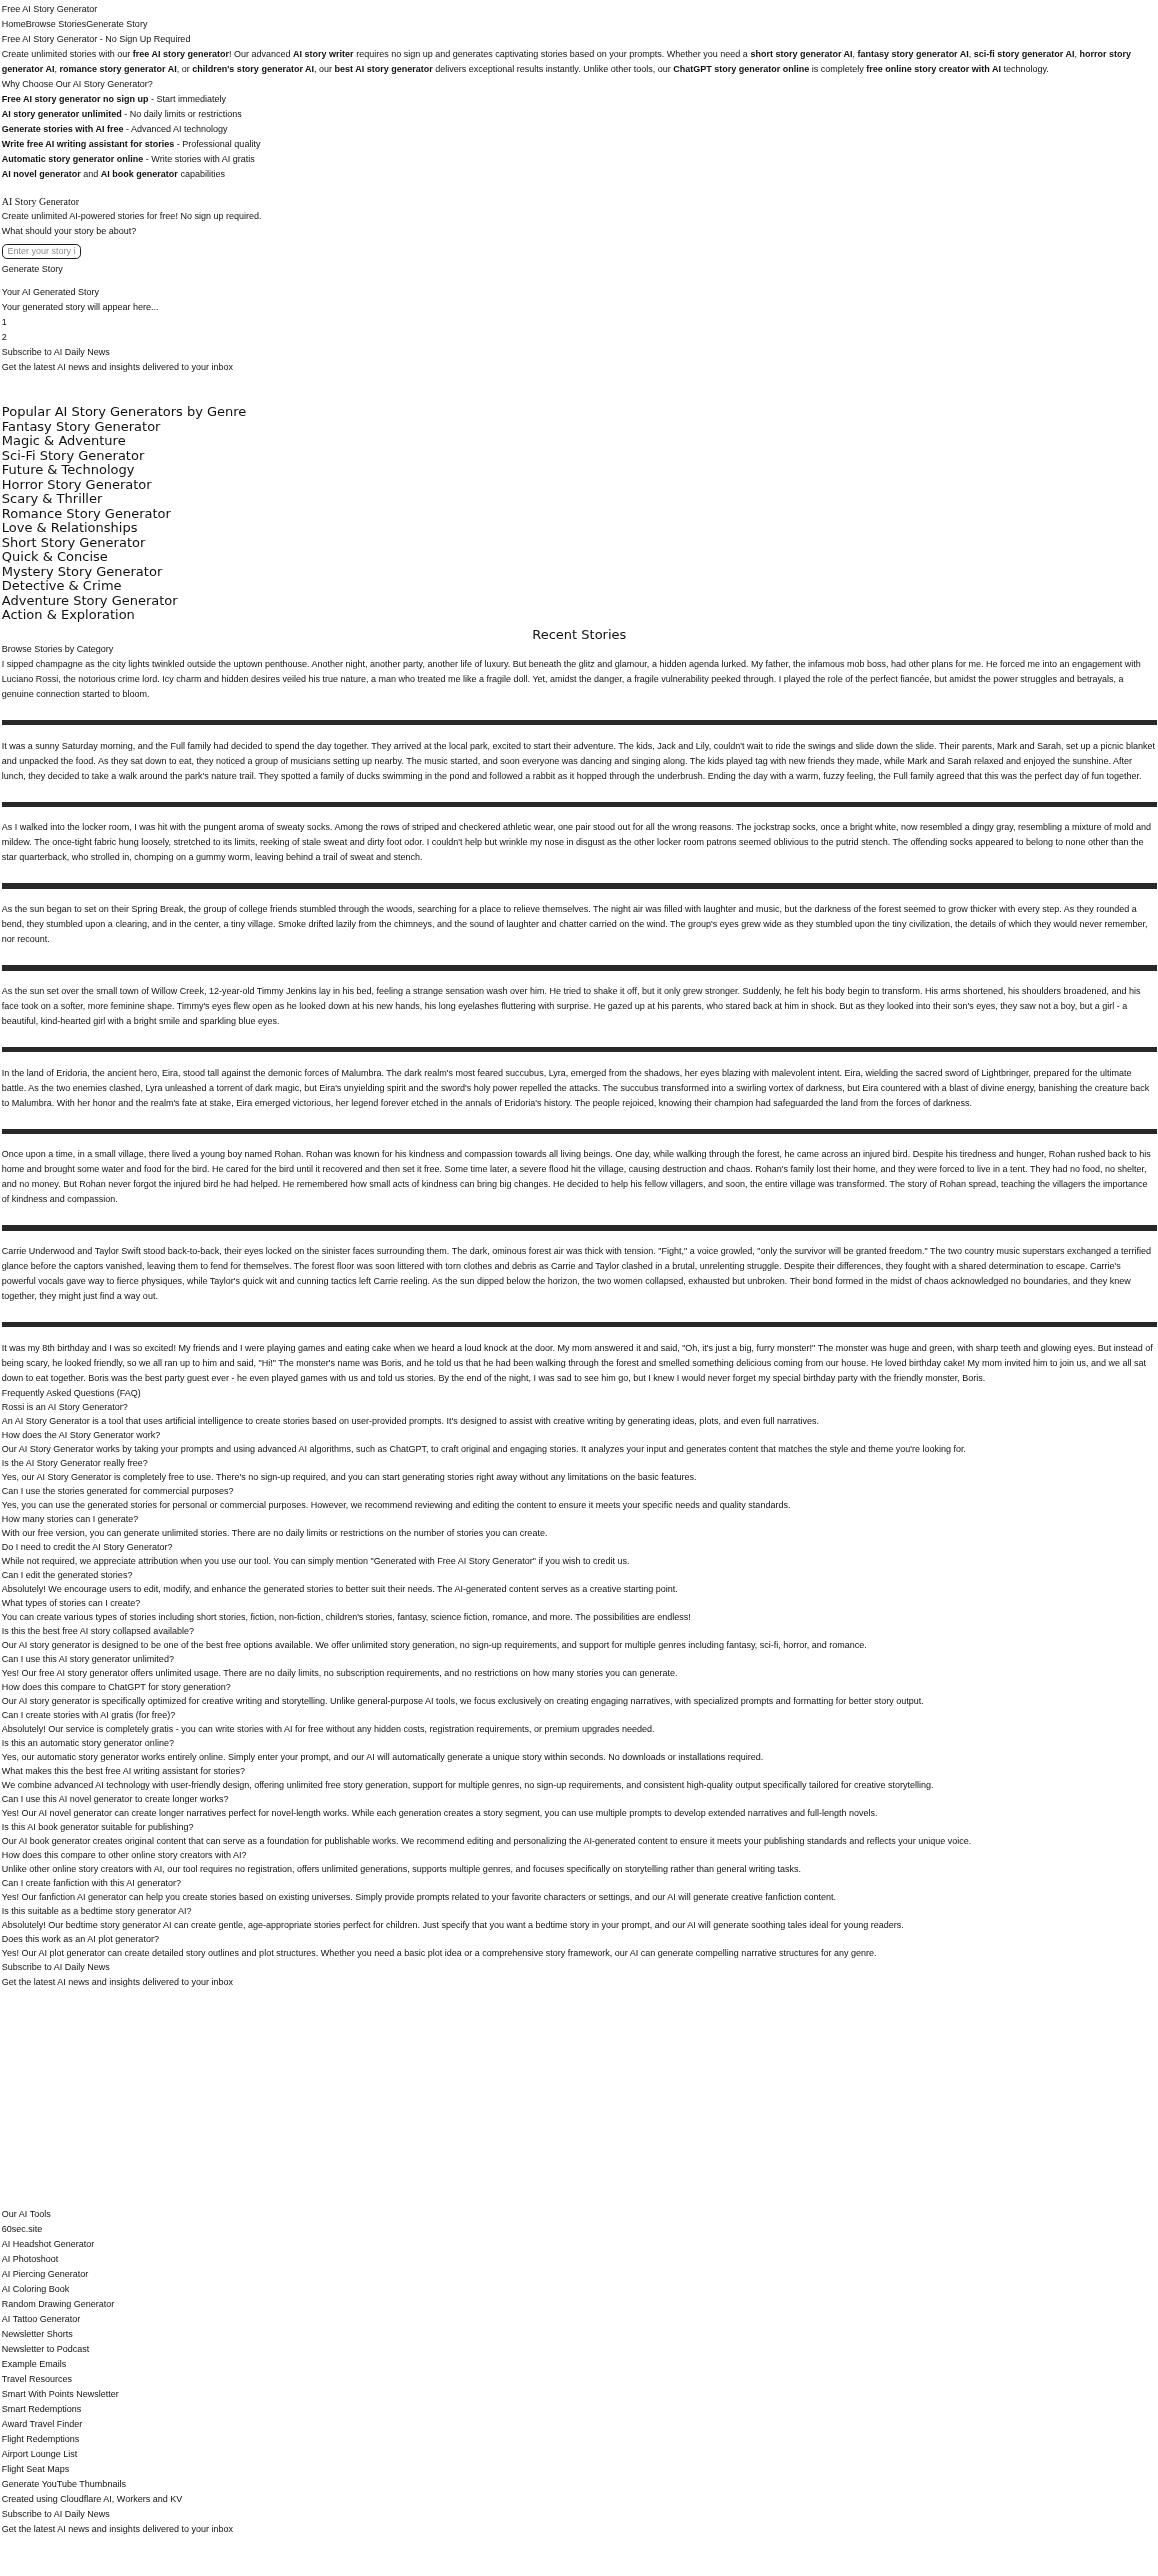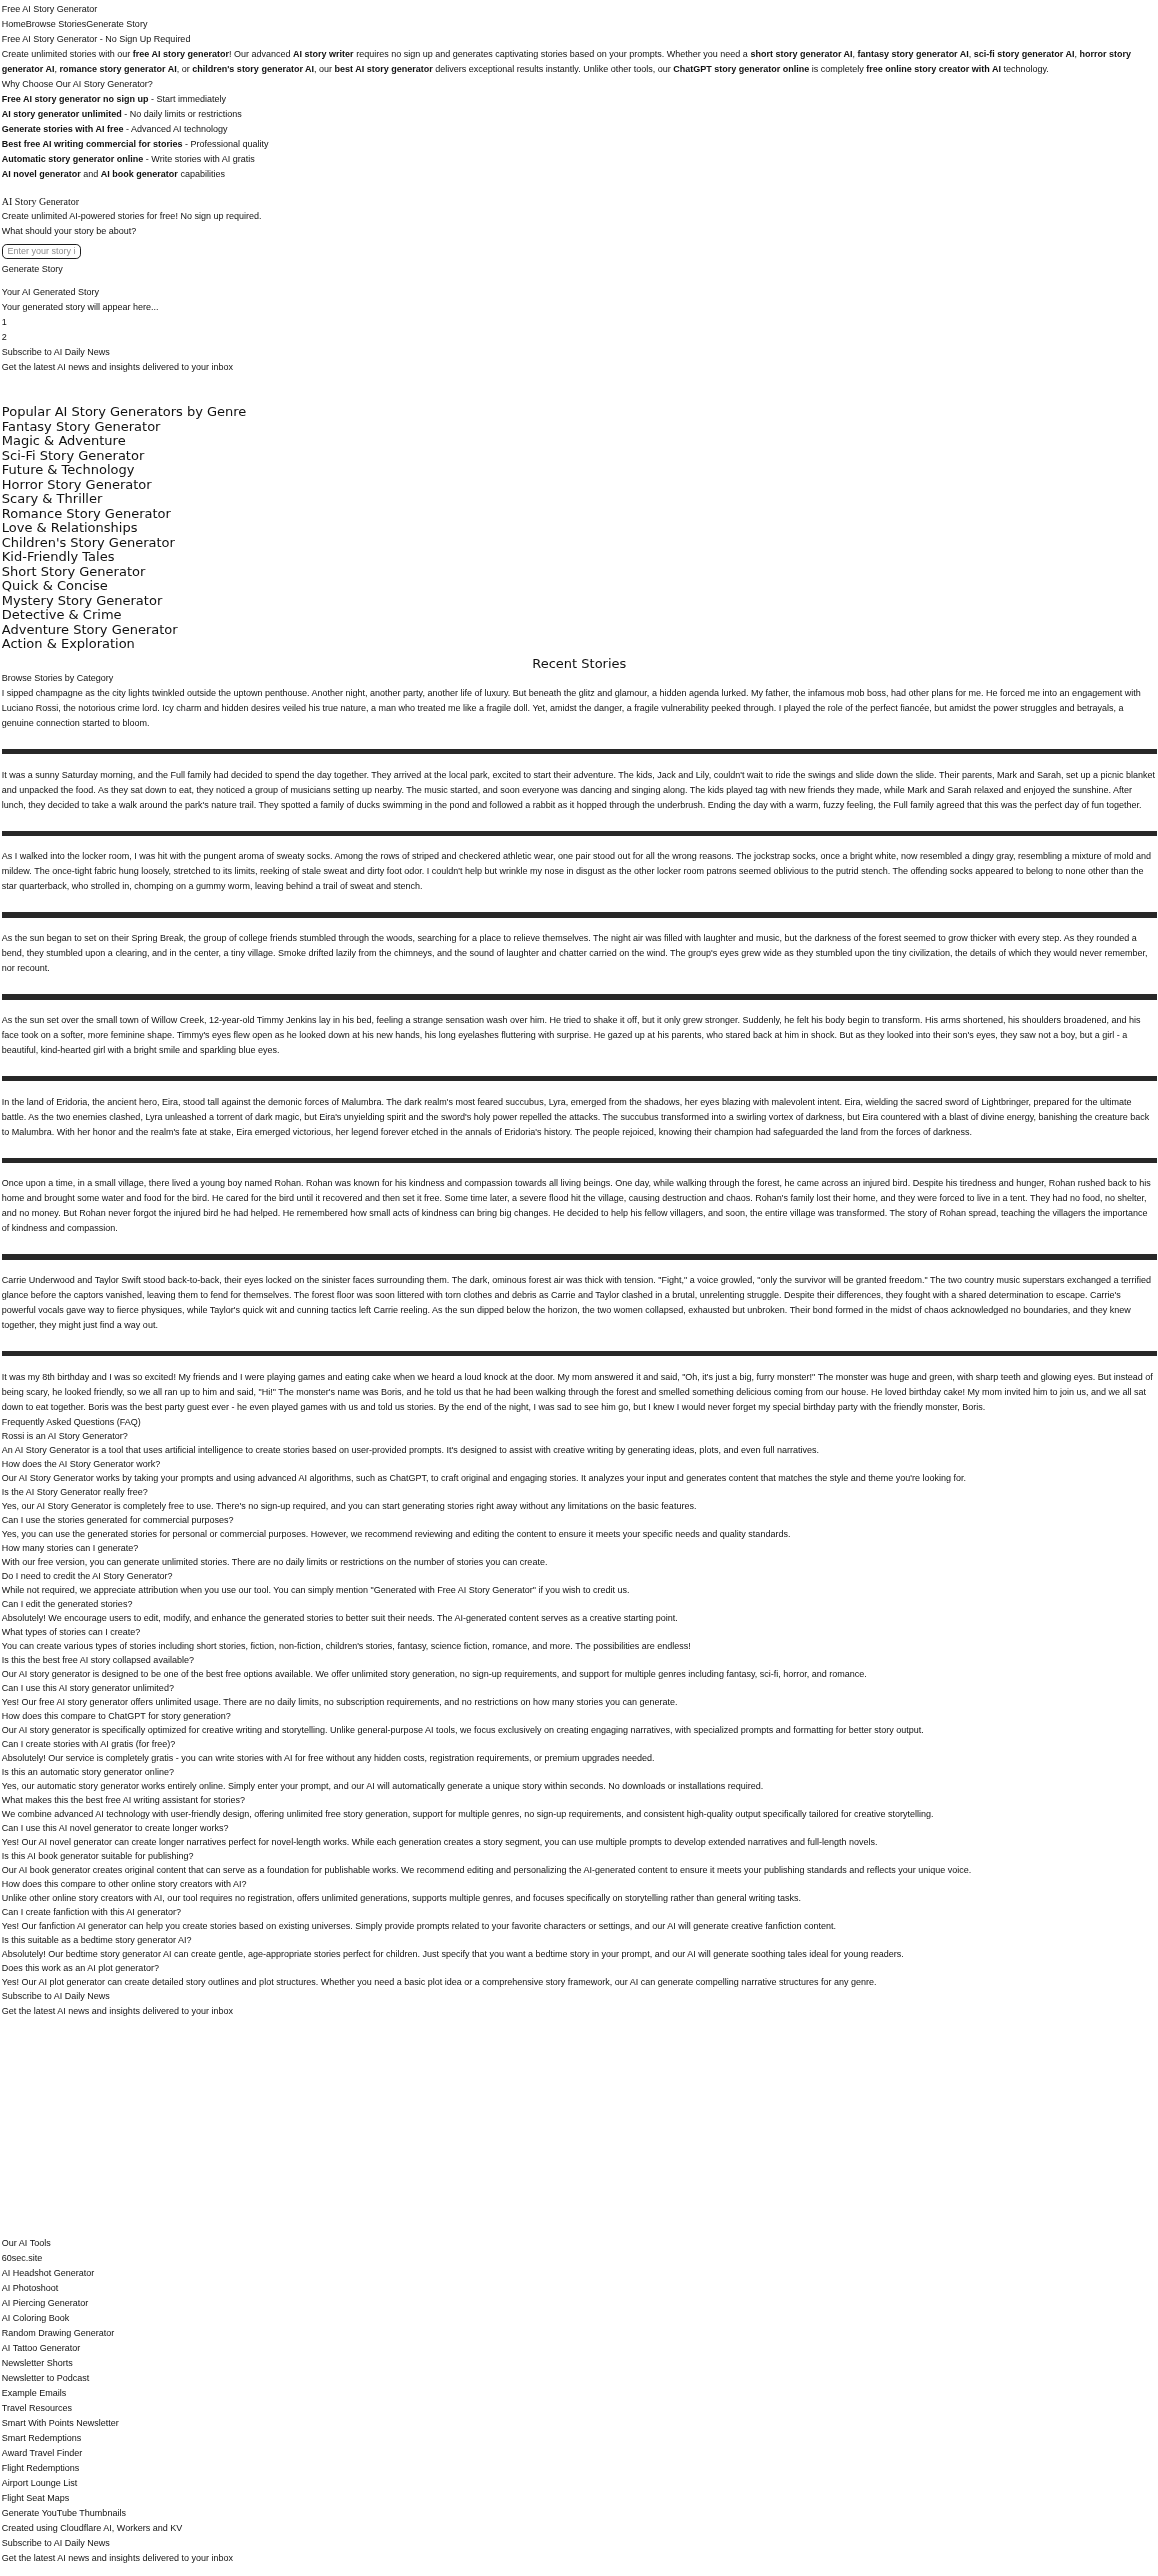--- a/index.html
+++ b/index.html
@@ -45,21 +45,21 @@
 </header>
 
 <main>
   <div class="line">Free AI Story Generator - No Sign Up Required</div>
   <p class="line"><span>Create unlimited stories with our </span><b>free AI story generator</b><span>! Our advanced </span><b>AI story writer</b><span> requires no sign up and generates captivating stories based on your prompts. Whether you need a </span><b>short story generator AI</b><span>, </span><b>fantasy story generator AI</b><span>, </span><b>sci-fi story generator AI</b><span>, </span><b>horror story generator AI</b><span>, </span><b>romance story generator AI</b><span>, or </span><b>children's story generator AI</b><span>, our </span><b>best AI story generator</b><span> delivers exceptional results instantly. Unlike other tools, our </span><b>ChatGPT story generator online</b><span> is completely </span><b>free online story creator with AI</b><span> technology.</span></p>
   <div class="line">Why Choose Our AI Story Generator?</div>
   <div>
       <div class="line"><b>Free AI story generator no sign up</b><span> - Start immediately</span></div>
       <div class="line"><b>AI story generator unlimited</b><span> - No daily limits or restrictions</span></div>
       <div class="line"><b>Generate stories with AI free</b><span> - Advanced AI technology</span></div>
-      <div class="line"><b>Best free AI writing commercial for stories</b><span> - Professional quality</span></div>
+      <div class="line"><b>Write free AI writing assistant for stories</b><span> - Professional quality</span></div>
       <div class="line"><b>Automatic story generator online</b><span> - Write stories with AI gratis</span></div>
       <div class="line"><b>AI novel generator</b><span> and </span><b>AI book generator</b><span> capabilities</span></div>
     </div>
 
   <section>
     <div class="widget-title line">AI Story Generator</div>
     <div class="line">Create unlimited AI-powered stories for free! No sign up required.</div>
     <label class="line">What should your story be about?</label>
     <input type="text" class="story-input" placeholder="Enter your story idea..." style="">
     <div class="line" role="button">Generate Story</div>
@@ -90,24 +90,20 @@
           <a href="#" class="line">Sci-Fi Story Generator</a>
           <div class="line">Future &amp; Technology</div>
         </div>
         <div>
           <a href="#" class="line">Horror Story Generator</a>
           <div class="line">Scary &amp; Thriller</div>
         </div>
         <div>
           <a href="#" class="line">Romance Story Generator</a>
           <div class="line">Love &amp; Relationships</div>
-        </div>
-        <div>
-          <a href="#" class="line">Children's Story Generator</a>
-          <div class="line">Kid-Friendly Tales</div>
         </div>
         <div>
           <a href="#" class="line">Short Story Generator</a>
           <div class="line">Quick &amp; Concise</div>
         </div>
         <div>
           <a href="#" class="line">Mystery Story Generator</a>
           <div class="line">Detective &amp; Crime</div>
         </div>
         <div>

